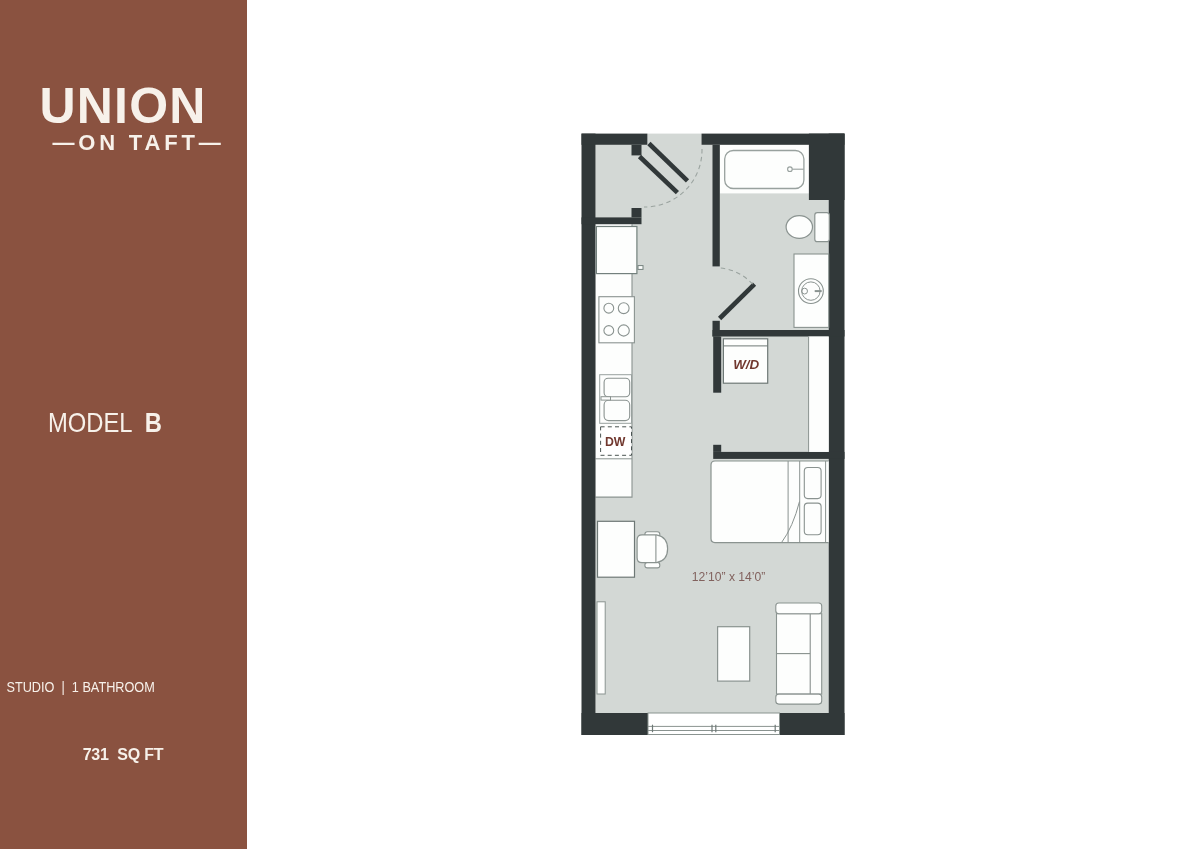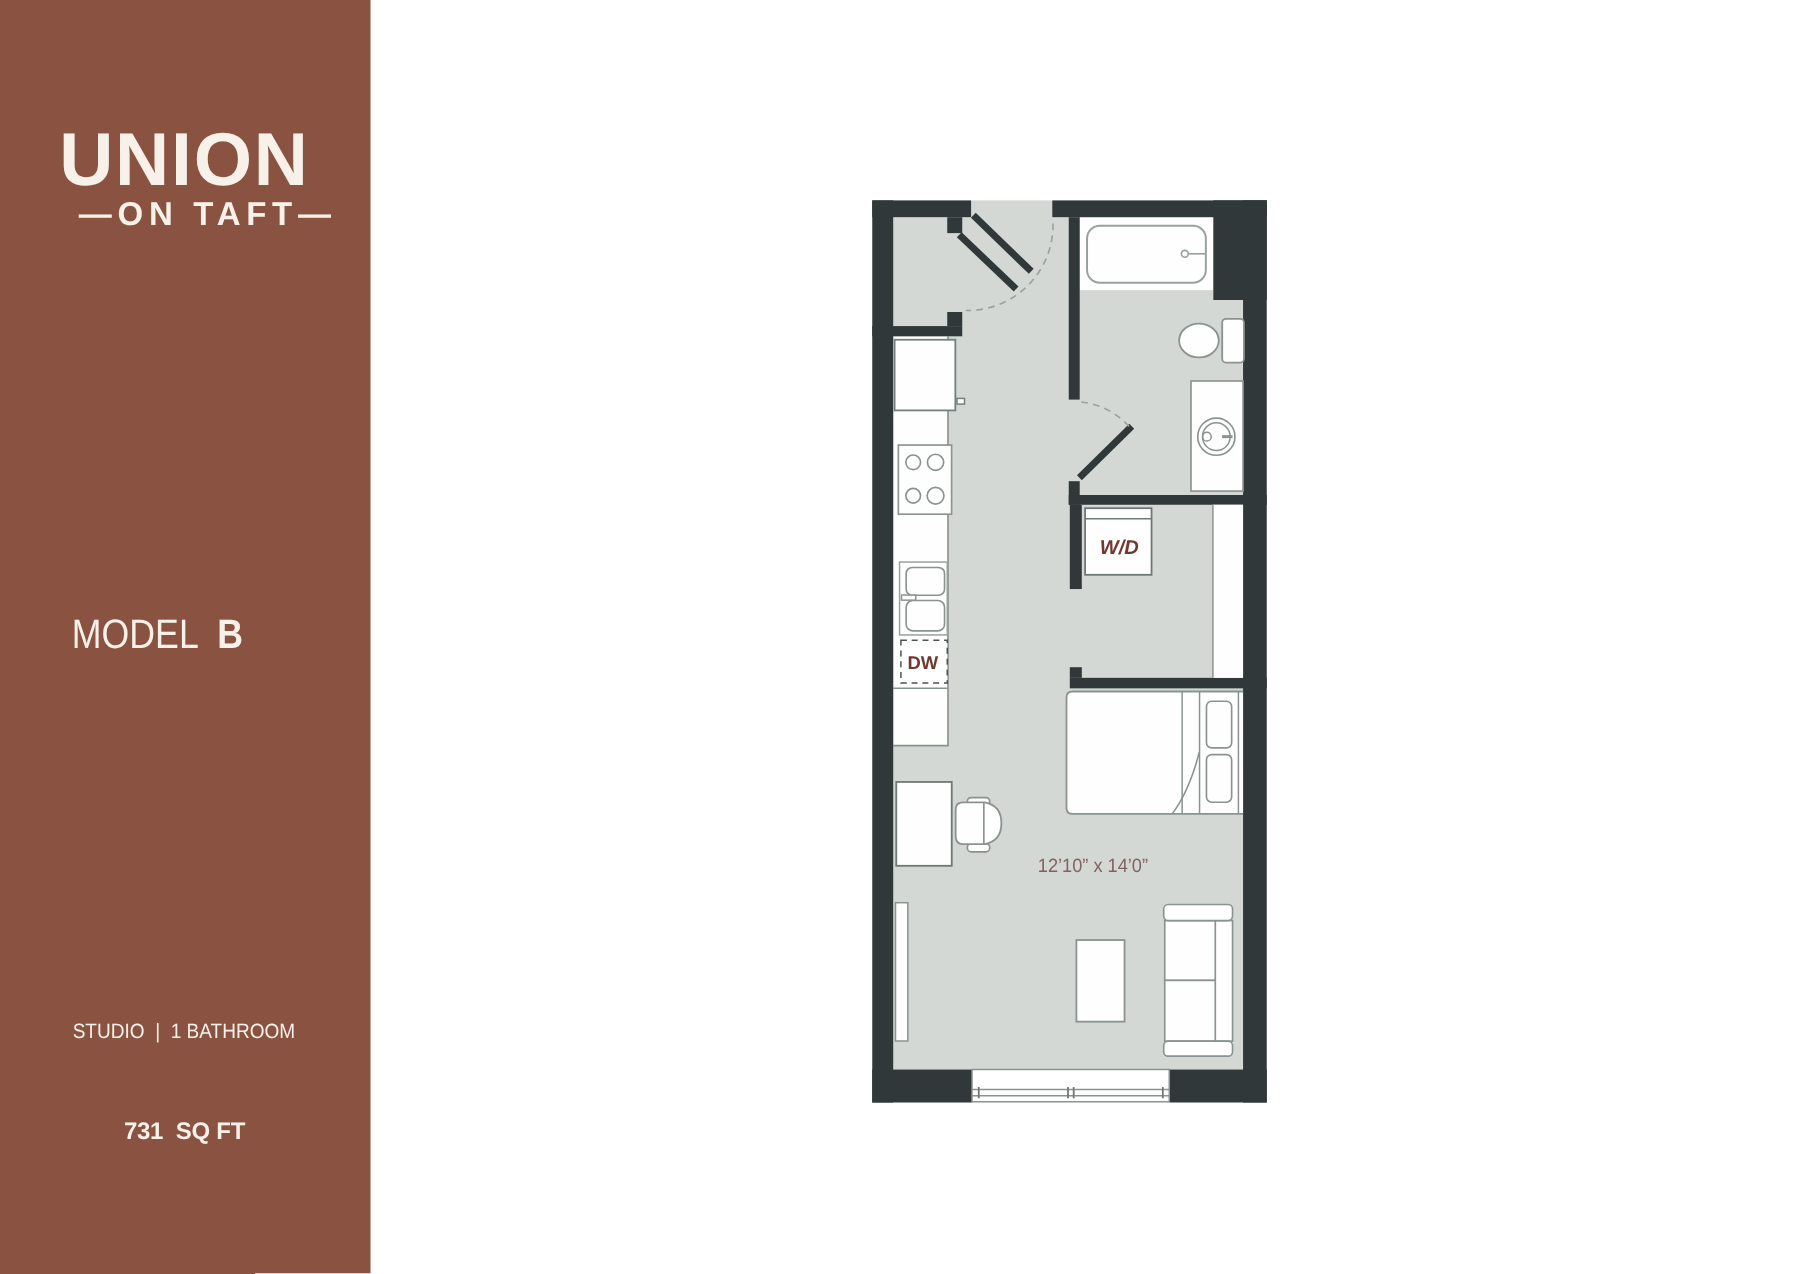--- a/index.html
+++ b/index.html
@@ -12,21 +12,21 @@
 <body>
 
 <div class="abs" style="left:0;top:0;width:247px;height:849px;background:#8A5240;"></div>
 
 <div class="abs txt" style="left:0;top:80.5px;width:246px;text-align:center;color:#F7F1EA;font-weight:bold;font-size:50px;letter-spacing:1.2px;line-height:1;">UNION</div>
 
 <div class="abs txt" style="left:0;top:131.5px;width:270px;text-align:center;color:#F7F1EA;font-weight:bold;font-size:22px;letter-spacing:3.8px;line-height:1;text-indent:7px;">—ON&nbsp;TAFT—</div>
 
 <div class="abs txt" style="left:0;top:408.6px;width:209px;text-align:center;color:#F7F1EA;font-size:27.5px;line-height:1;"><span style="display:inline-block;transform:scaleX(0.865);transform-origin:center;white-space:pre">MODEL  <b>B</b></span></div>
 
-<div class="abs txt" style="left:0;top:681.2px;width:246px;text-align:center;color:#F7F1EA;font-size:13.8px;line-height:1;"><span style="display:inline-block;transform:scaleX(0.92);transform-origin:center;white-space:pre">STUDIO  |  1 BATHROOM</span></div>
+<div class="abs txt" style="left:0;top:681.2px;width:246px;color:#F7F1EA;font-size:13.8px;line-height:1;"><span style="display:inline-block;transform:scaleX(0.92);transform-origin:center;white-space:pre">STUDIO  |  1 BATHROOM</span></div>
 
 <div class="abs txt" style="left:0;top:747px;width:246px;text-align:center;color:#F7F1EA;font-weight:bold;font-size:16px;letter-spacing:-0.2px;line-height:1;"><span style="white-space:pre">731  SQ FT</span></div>
 
 <svg class="abs" style="left:0;top:0;" width="1200" height="849" viewBox="0 0 1200 849">
 
 <rect x="595.5" y="144.8" width="233.2" height="568.2" fill="#D3D8D5"></rect>
 
 <rect x="647.4" y="133.6" width="54.1" height="12" fill="#D3D8D5"></rect>
 
 <rect x="595.5" y="144.8" width="51.9" height="72.6" fill="none" stroke="none"></rect>

